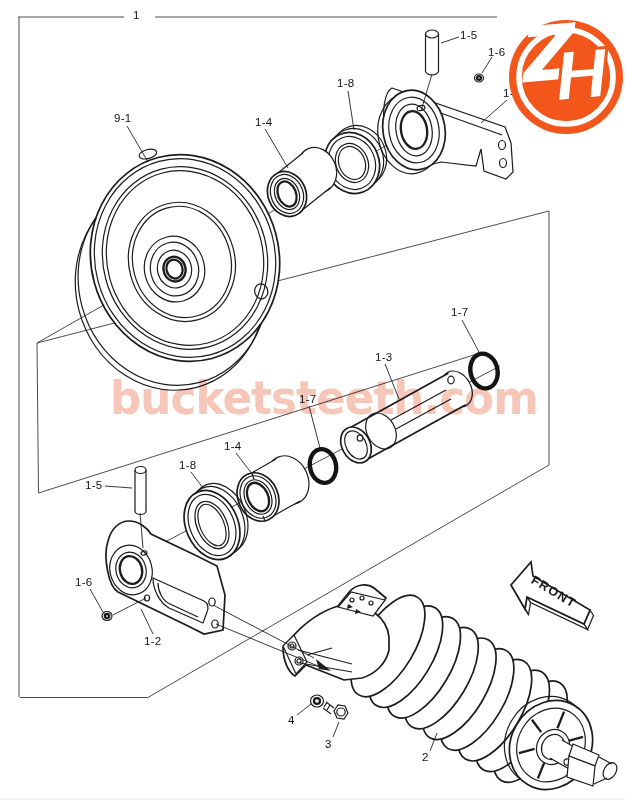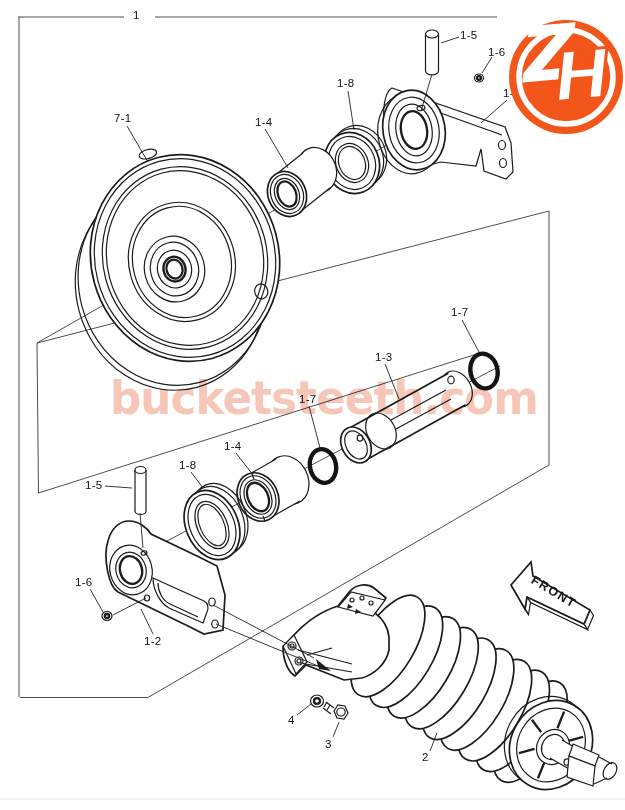--- a/index.html
+++ b/index.html
@@ -277,21 +277,21 @@
       <polygon class="wf" points="527,597 530.5,602.5 528.5,614.5 525,609"></polygon>
       <polygon class="wf" points="525,609 528.5,614.5 514.5,590.5 511,585"></polygon>
       <polygon class="wfb" points="511,585 531,562 533,576 590,610 584,624 527,597 525,609"></polygon>
     </g>
   </svg>
 
   <div class="watermark" style="color: rgb(246, 199, 184);">bucketsteeth.com</div>
 
   <div id="callouts">
       <span class="callout" style="left: 133px; top: 9px;">1</span>
-      <span class="callout" style="left: 114px; top: 112px;">7-1</span>
+      <span class="callout" style="left: 114px; top: 112px;">9-1</span>
       <span class="callout" style="left: 255px; top: 116px;">1-4</span>
       <span class="callout" style="left: 337px; top: 77px;">1-8</span>
       <span class="callout" style="left: 460px; top: 29px;">1-5</span>
       <span class="callout" style="left: 488px; top: 46px;">1-6</span>
       <span class="callout" style="left: 503px; top: 87px;">1-2</span>
       <span class="callout" style="left: 451px; top: 306px;">1-7</span>
       <span class="callout" style="left: 375px; top: 351px;">1-3</span>
       <span class="callout" style="left: 299px; top: 393px;">1-7</span>
       <span class="callout" style="left: 224px; top: 440px;">1-4</span>
       <span class="callout" style="left: 179px; top: 459px;">1-8</span>

